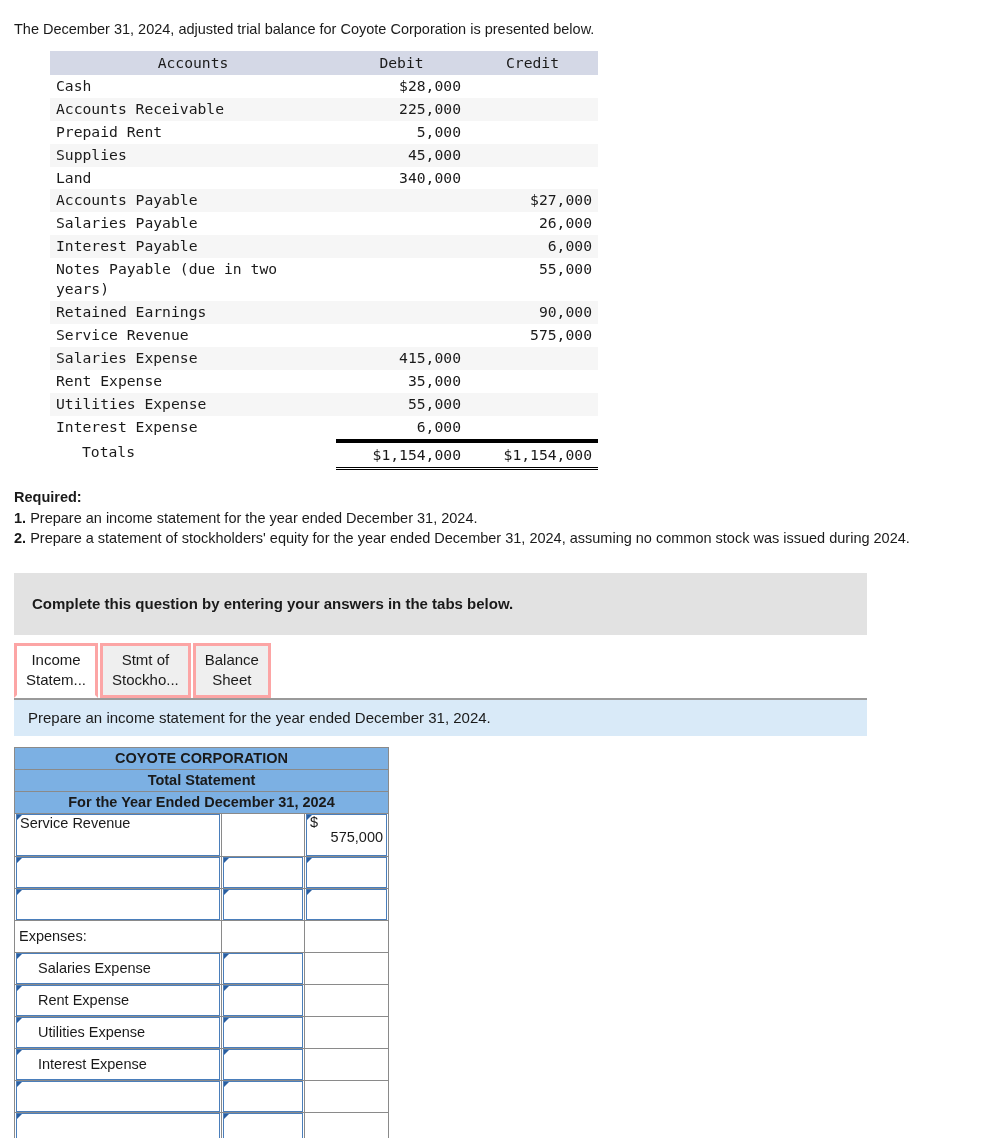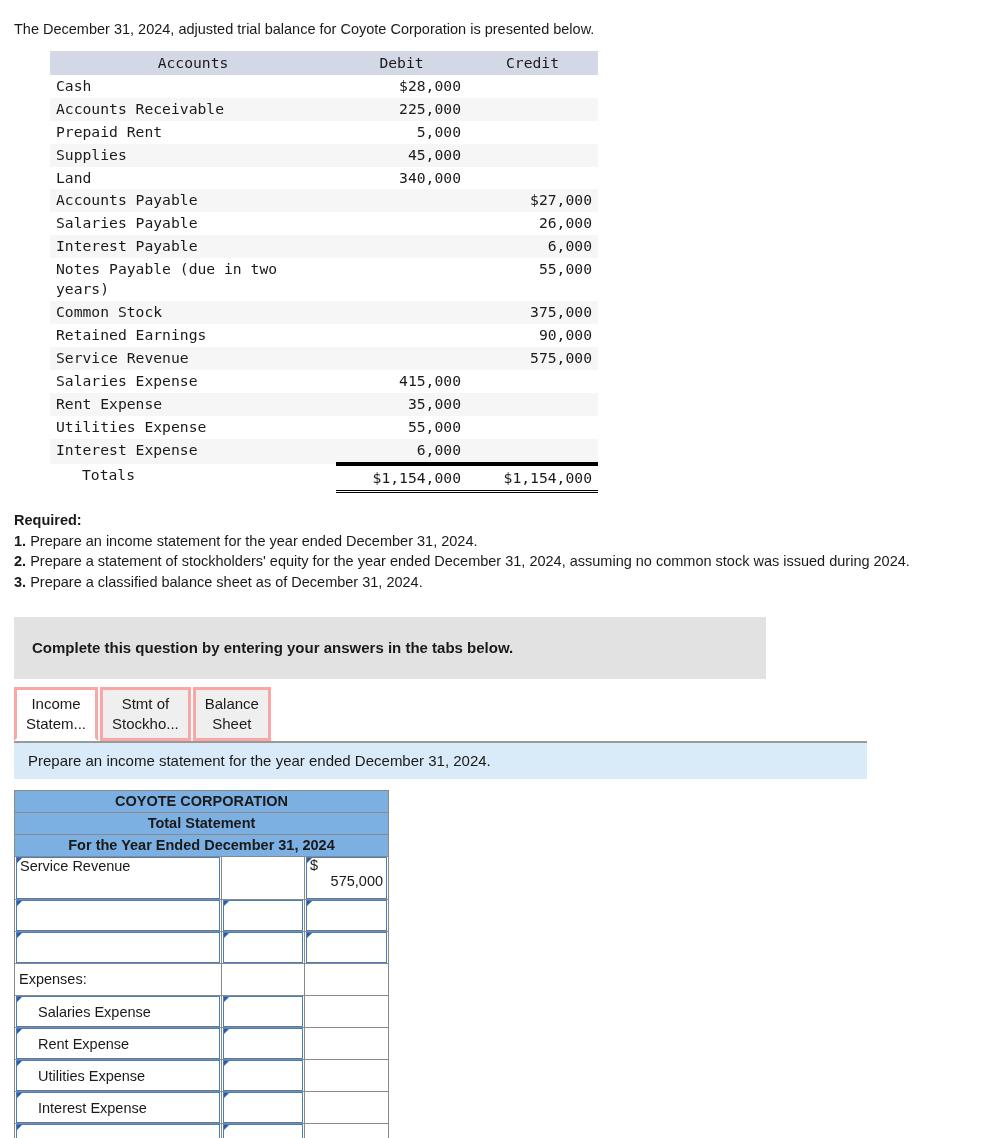--- a/index.html
+++ b/index.html
@@ -65,21 +65,21 @@
     padding: 17px 14px 0 14px;
     font-size: 14.5px;
     line-height: 1.42;
     max-width: 960px;
   }
   .required b { font-weight: bold; }
 
   
   .banner {
     margin: 24px 0 0 14px;
-    width: 752px;
+    width: 853px;
     background: #e2e2e2;
     padding: 22px 0 23px 18px;
     font-size: 15px;
     font-weight: bold;
   }
 
   
   .tabs {
     margin-left: 14px;
     display: flex;
@@ -240,25 +240,20 @@
           <td class="acct">Interest Payable</td>
           <td class="num"></td>
           <td class="num">6,000</td>
         </tr>
         <tr>
           <td class="acct">Notes Payable (due in two years)</td>
           <td class="num"></td>
           <td class="num">55,000</td>
         </tr>
         <tr>
-          <td class="acct">Common Stock</td>
-          <td class="num"></td>
-          <td class="num">375,000</td>
-        </tr>
-        <tr>
           <td class="acct">Retained Earnings</td>
           <td class="num"></td>
           <td class="num">90,000</td>
         </tr>
         <tr>
           <td class="acct">Service Revenue</td>
           <td class="num"></td>
           <td class="num">575,000</td>
         </tr>
         <tr>
@@ -287,21 +282,20 @@
           <td class="num">$1,154,000</td>
         </tr>
       </tbody>
   </table>
 </div>
 
 <div class="required">
   <div><b>Required:</b></div>
   <div><b>1.</b> <span>Prepare an income statement for the year ended December 31, 2024.</span></div>
   <div><b>2.</b> <span>Prepare a statement of stockholders' equity for the year ended December 31, 2024, assuming no common stock was issued during 2024.</span></div>
-  <div><b>3.</b> <span>Prepare a classified balance sheet as of December 31, 2024.</span></div>
 </div>
 
 <div class="banner">Complete this question by entering your answers in the tabs below.</div>
 
 <div class="tabs" id="tabs-container">
     <div class="tab active">Income
 Statem...</div>
     <div class="tab">Stmt of
 Stockho...</div>
     <div class="tab">Balance

